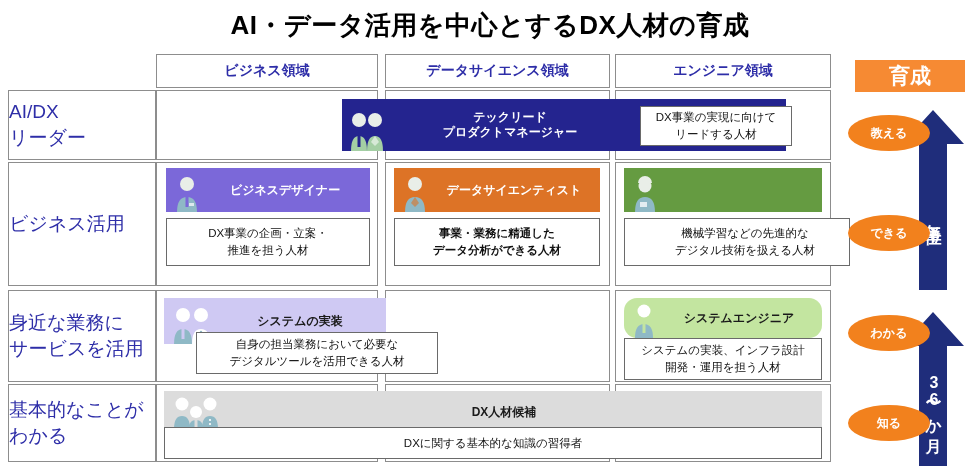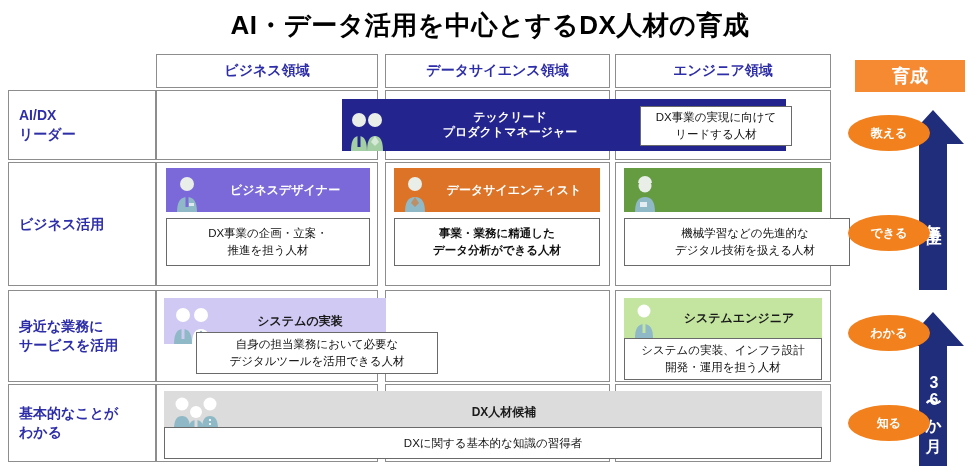--- a/index.html
+++ b/index.html
@@ -20,22 +20,22 @@
   .matrix{position:absolute;left:8px;top:54px;width:824px;height:408px;}
 
   .cell-box{position:absolute;border:1px solid #8d8d8d;background:#ffffff;box-sizing:border-box;}
 
   .colhead{
     display:flex;align-items:center;justify-content:center;
     font-size:14px;font-weight:bold;color:#2e2ea8;
   }
   .rowlabel{
     display:flex;align-items:center;
-    padding-left:10px;
-    font-size:14px;font-weight:bold;color:#2e2ea8;line-height:1.35;
+    padding-left:0;
+    font-size:19px;font-weight:normal;color:#2e2ea8;line-height:1.35;
   }
 
   
   .bar{
     position:absolute;box-sizing:border-box;display:flex;align-items:center;
   }
   .bar .bar-label{
     flex:1;text-align:center;font-size:12px;font-weight:bold;line-height:1.25;
   }
   .bar.dark .bar-label{color:#ffffff;}
@@ -48,21 +48,21 @@
     border:1px solid #6a6a6a;background:#ffffff;
     display:flex;align-items:center;justify-content:center;text-align:center;
     font-size:11.5px;color:#111111;line-height:1.45;font-weight:normal;
   }
   .desc.bold{font-weight:bold;}
 
   
   .rp{position:absolute;left:840px;top:58px;width:134px;height:408px;}
   .rp-head{
     position:absolute;left:15px;top:2px;width:110px;height:32px;
-    background:#F68A33;color:#ffffff;font-size:18px;font-weight:bold;
+    background:#F68A33;color:#ffffff;font-size:21px;font-weight:bold;
     display:flex;align-items:center;justify-content:center;
   }
   .ellipse{
     position:absolute;width:82px;height:36px;border-radius:50%;
     background:#F2811D;color:#ffffff;font-size:12px;font-weight:bold;
     display:flex;align-items:center;justify-content:center;z-index:3;
   }
   .arrow{position:absolute;z-index:2;}
   .arrow .vtxt{
     position:absolute;left:0;top:0;width:100%;height:100%;
@@ -175,21 +175,21 @@
           <path d="M20 42 q0 -15 9 -15 q9 0 9 15 z" fill="#ffffff"></path>
           <circle cx="29" cy="30" r="1.2" fill="#8FB9C6"></circle>
           <circle cx="29" cy="35" r="1.2" fill="#8FB9C6"></circle>
         </svg>
       </span>
       <span class="bar-label">システムの実装</span>
     </div>
     <div class="desc" style="left:188px;top:278px;width:242px;height:42px;white-space:pre-line;">自身の担当業務において必要な
 デジタルツールを活用できる人材</div>
 
-    <div class="bar light" style="left:616px;top:244px;width:198px;height:40px;background:#C3E5A0;">
+    <div class="bar light" style="left:616px;top:244px;width:198px;height:40px;background:#C3E5A0;border-radius:13px;">
       <span class="figs">
         <svg width="24" height="38" viewBox="0 0 24 38" aria-hidden="true">
           <circle cx="12" cy="11" r="6.5" fill="#ffffff"></circle>
           <path d="M3 38 q0 -14 9 -14 q9 0 9 14 z" fill="#8FB9C6"></path>
           <rect x="10.5" y="24" width="3" height="9" fill="#C3E5A0"></rect>
         </svg>
       </span>
       <span class="bar-label">システムエンジニア</span>
     </div>
     <div class="desc" style="left:616px;top:284px;width:198px;height:42px;white-space:pre-line;">システムの実装、インフラ設計

